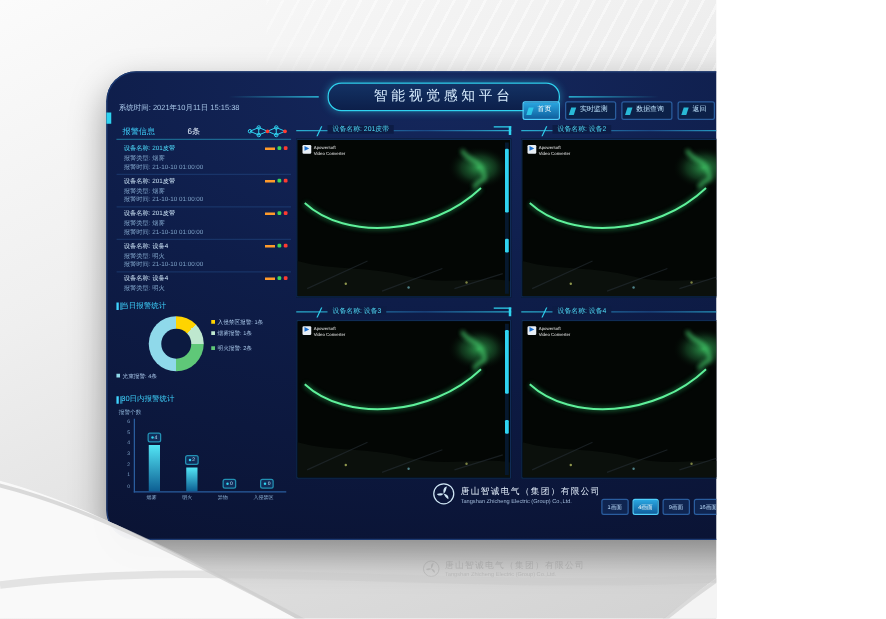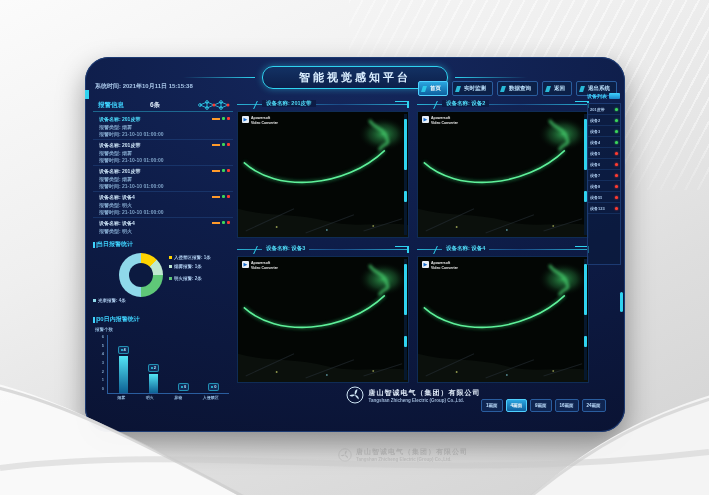--- a/index.html
+++ b/index.html
@@ -1,17 +1,17 @@
 <!DOCTYPE html>
 <html><head>
 <meta charset="utf-8">
 <style>
   html,body{margin:0;padding:0;}
   body{width:709px;height:495px;overflow:hidden;font-family:"Liberation Sans","DejaVu Sans",sans-serif;}
-  .stage{position:relative;width:709px;height:495px;background:linear-gradient(155deg,#fbfbfb 0%,#efefef 35%,#dedede 70%,#d2d2d2 100%);overflow:hidden;font-weight:bold;}
+  .stage{position:relative;width:573px;height:495px;background:linear-gradient(155deg,#fbfbfb 0%,#efefef 35%,#dedede 70%,#d2d2d2 100%);overflow:hidden;}
   
   .streaks{position:absolute;top:0;right:0;width:360px;height:190px;z-index:1;opacity:.55;
     background:repeating-linear-gradient(118deg,rgba(255,255,255,.9) 0 2px,rgba(0,0,0,0) 2px 11px);
     -webkit-mask-image:linear-gradient(200deg,#000 30%,transparent 75%);mask-image:linear-gradient(200deg,#000 30%,transparent 75%);}
   .overlay-svg{position:absolute;inset:0;z-index:5;pointer-events:none;}
   
   .dashboard{position:absolute;left:85px;top:57px;width:540px;height:375px;border-radius:24px;z-index:2;overflow:hidden;
     background:radial-gradient(130% 110% at 50% 0%,#15285e 0%,#0e1d49 45%,#0a1333 100%);
     box-shadow:0 12px 28px rgba(0,0,0,.38),inset 0 0 0 1px #1c3a72;}
   .edge-chip{position:absolute;left:0;top:33px;width:4px;height:9px;background:#2fd3f0;}

